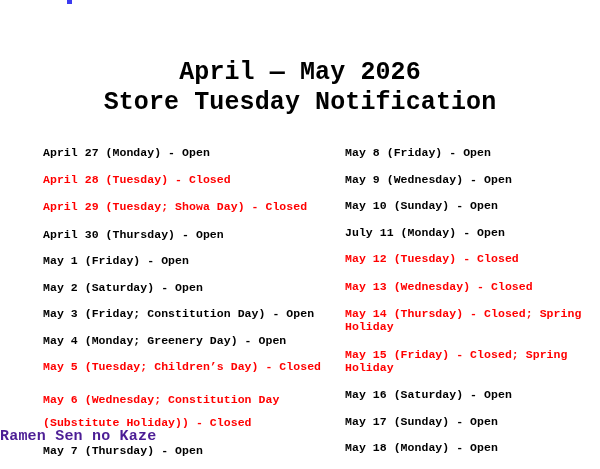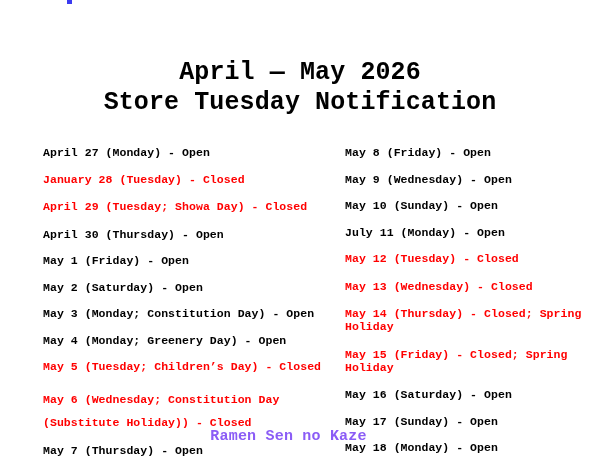--- a/index.html
+++ b/index.html
@@ -89,48 +89,48 @@
     line-height: 23px;
     margin-bottom: 10px;
   }
 
   
   .footer {
     position: absolute;
     left: 0;
     top: 428px;
     width: 577px;
-    text-align: center;
+    text-align: left;
     font-size: 15px;
     font-weight: bold;
-    color: #8b5cf6;
+    color: #4c1d95;
     letter-spacing: 0.2px;
   }
 </style>
 </head>
 <body>
 
 <div id="page">
 
   <div class="artifact-mark"></div>
 
   <div class="title-block">
     <span class="title-line">April — May 2026</span>
     <span class="title-line">Store Tuesday Notification</span>
   </div>
 
   <div class="columns">
     <div class="col col-left">
         <p class="entry">April 27 (Monday) - Open</p>
-        <p class="entry closed">January 28 (Tuesday) - Closed</p>
+        <p class="entry closed">April 28 (Tuesday) - Closed</p>
         <p class="entry closed">April 29 (Tuesday; Showa Day) - Closed</p>
         <p class="entry">April 30 (Thursday) - Open</p>
         <p class="entry">May 1 (Friday) - Open</p>
         <p class="entry">May 2 (Saturday) - Open</p>
-        <p class="entry">May 3 (Monday; Constitution Day) - Open</p>
+        <p class="entry">May 3 (Friday; Constitution Day) - Open</p>
         <p class="entry">May 4 (Monday; Greenery Day) - Open</p>
         <p class="entry closed">May 5 (Tuesday; Children’s Day) - Closed</p>
         <p class="entry closed wrap">May 6 (Wednesday; Constitution Day (Substitute Holiday)) - Closed</p>
         <p class="entry">May 7 (Thursday) - Open</p>
       </div>
     <div class="col col-right">
         <p class="entry">May 8 (Friday) - Open</p>
         <p class="entry">May 9 (Wednesday) - Open</p>
         <p class="entry">May 10 (Sunday) - Open</p>
         <p class="entry">July 11 (Monday) - Open</p>

